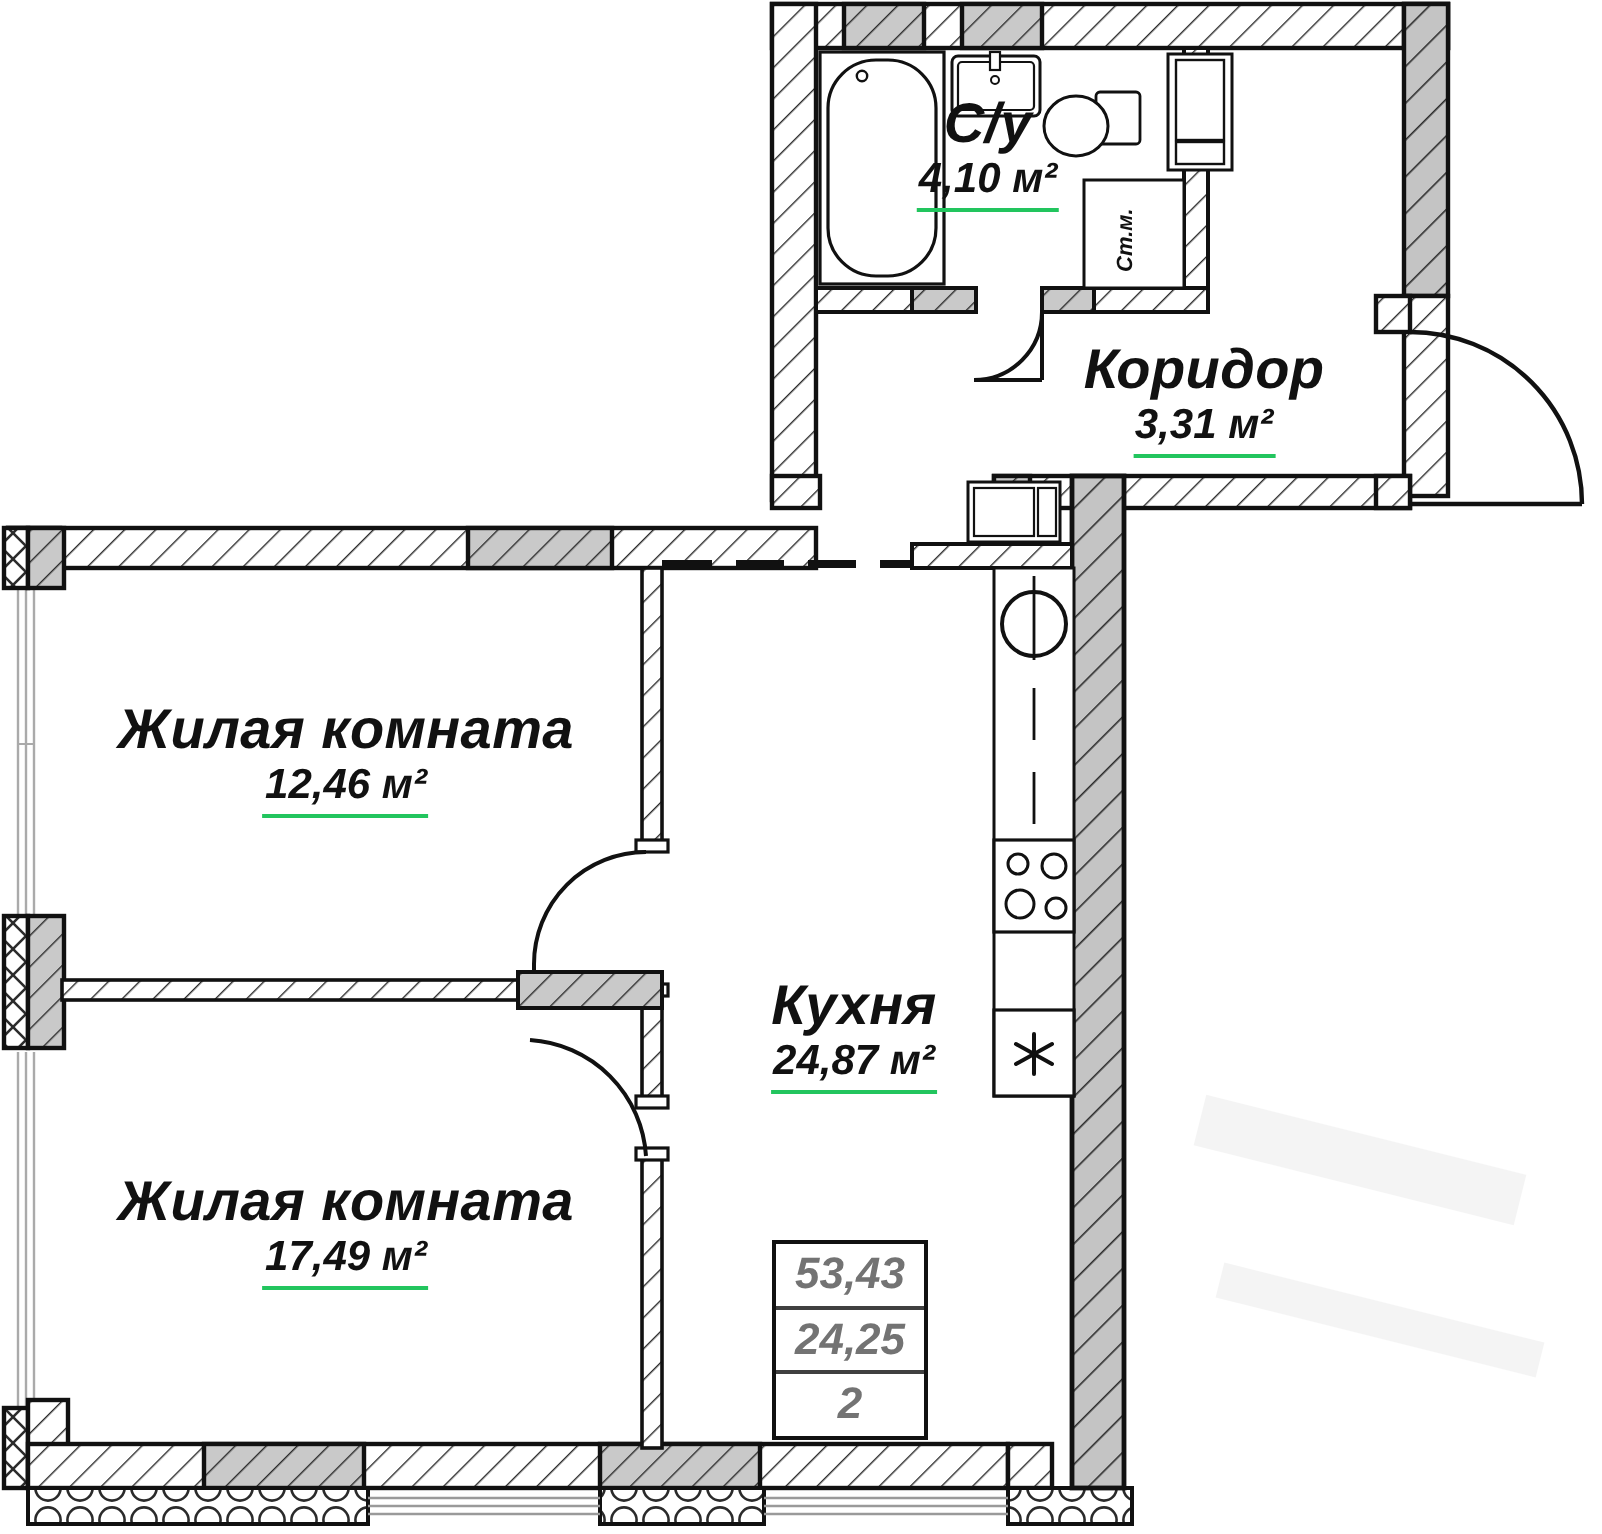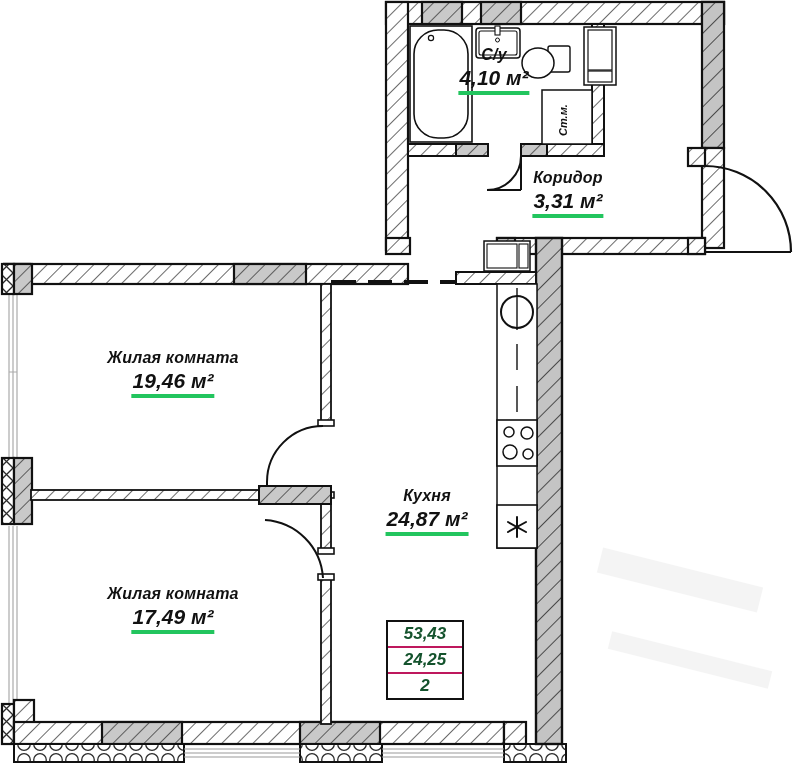--- a/index.html
+++ b/index.html
@@ -1,25 +1,25 @@
 <!DOCTYPE html>
 <html><head>
 <meta charset="utf-8">
 <style>
   html,body{margin:0;padding:0;background:#ffffff;}
   body{font-family:"Liberation Sans",sans-serif;}
   #plan-wrap{position:relative;width:801px;height:767px;background:#ffffff;overflow:hidden;}
   #plan-svg{position:absolute;left:0;top:0;width:801px;height:767px;display:block;}
   .room-label{position:absolute;text-align:center;color:#111111;font-family:"Liberation Sans",sans-serif;font-style:italic;font-weight:700;white-space:nowrap;pointer-events:none;}
-  .room-name{font-size:16px;letter-spacing:.2px;line-height:1.05;}
-  .room-area{font-size:21px;line-height:1.15;margin-top:2px;display:inline-block;border-bottom:4px solid #22c55e;padding:0 1px 1px 1px;}
+  .room-name{font-size:28px;letter-spacing:.2px;line-height:1.05;}
+  .room-area{font-size:21px;line-height:1.15;margin-top:2px;display:inline-block;border-bottom:2px solid #22c55e;padding:0 1px 1px 1px;}
   .tiny-label{position:absolute;font-size:11px;font-style:italic;font-weight:700;color:#111;transform:rotate(-90deg);transform-origin:left top;white-space:nowrap;}
   #info-box{position:absolute;left:386px;top:620px;width:74px;border:2px solid #111;background:#fff;}
-  #info-box div{font-family:"Liberation Sans",sans-serif;font-style:italic;font-weight:700;font-size:17px;text-align:center;color:#14532d;line-height:1.3;padding:1px 0;}
-  #info-box div+div{border-top:2px solid #be185d;}
+  #info-box div{font-family:"Liberation Sans",sans-serif;font-style:italic;font-weight:700;font-size:22px;text-align:center;color:#737373;line-height:1.3;padding:1px 0;}
+  #info-box div+div{border-top:2px solid #404040;}
 </style>
 </head>
 <body>
 
 <div id="plan-wrap">
 
   <svg id="plan-svg" viewBox="0 0 801 767">
     <defs>
       <pattern id="hw" width="11" height="11" patternUnits="userSpaceOnUse" patternTransform="rotate(45)">
         <rect width="11" height="11" fill="#ffffff"></rect>
@@ -264,28 +264,28 @@
       <line x1="600" y1="560" x2="760" y2="600" stroke="#555" stroke-width="26"></line>
       <line x1="610" y1="640" x2="770" y2="680" stroke="#555" stroke-width="18"></line>
     </g>
   </svg>
 
   <div class="room-label" style="left:494px;top:47px;transform:translateX(-50%);">
     <div class="room-name">С/у</div>
     <div class="room-area">4,10 м²</div>
   </div>
 
-  <div class="room-label" style="left:568px;top:170px;transform:translateX(-50%);">
+  <div class="room-label" style="left:602px;top:170px;transform:translateX(-50%);">
     <div class="room-name">Коридор</div>
     <div class="room-area">3,31 м²</div>
   </div>
 
   <div class="room-label" style="left:173px;top:350px;transform:translateX(-50%);">
     <div class="room-name">Жилая комната</div>
-    <div class="room-area">19,46 м²</div>
+    <div class="room-area">12,46 м²</div>
   </div>
 
   <div class="room-label" style="left:427px;top:488px;transform:translateX(-50%);text-align:center;">
     <div class="room-name">Кухня</div>
     <div class="room-area">24,87 м²</div>
   </div>
 
   <div class="room-label" style="left:173px;top:586px;transform:translateX(-50%);">
     <div class="room-name">Жилая комната</div>
     <div class="room-area">17,49 м²</div>

